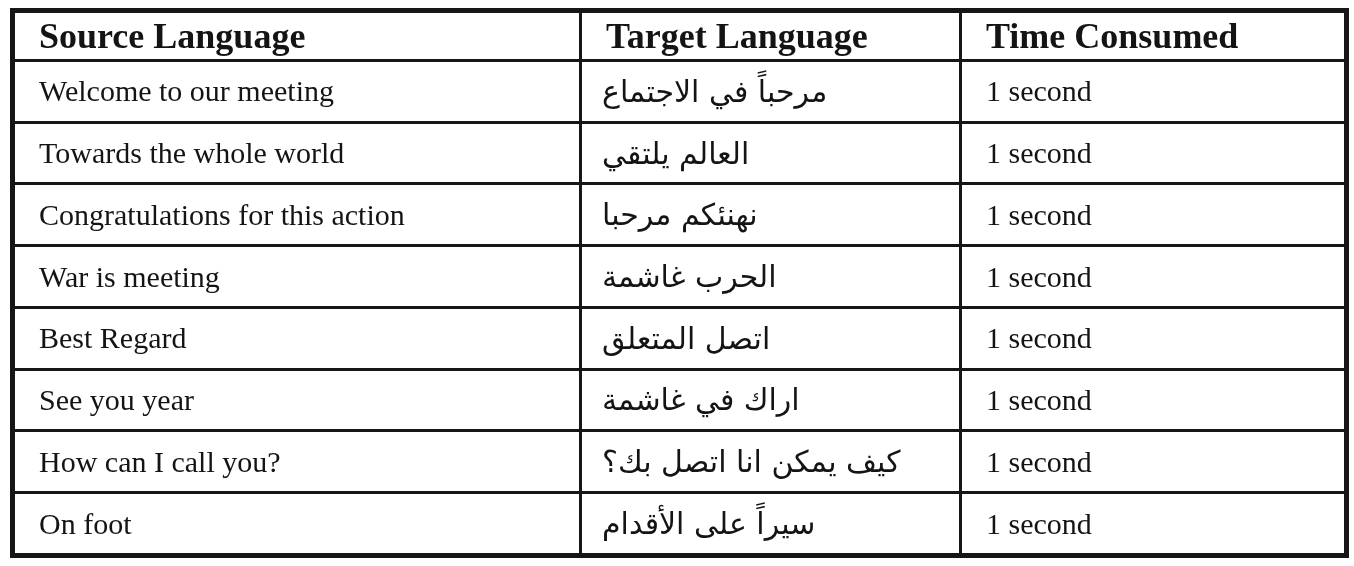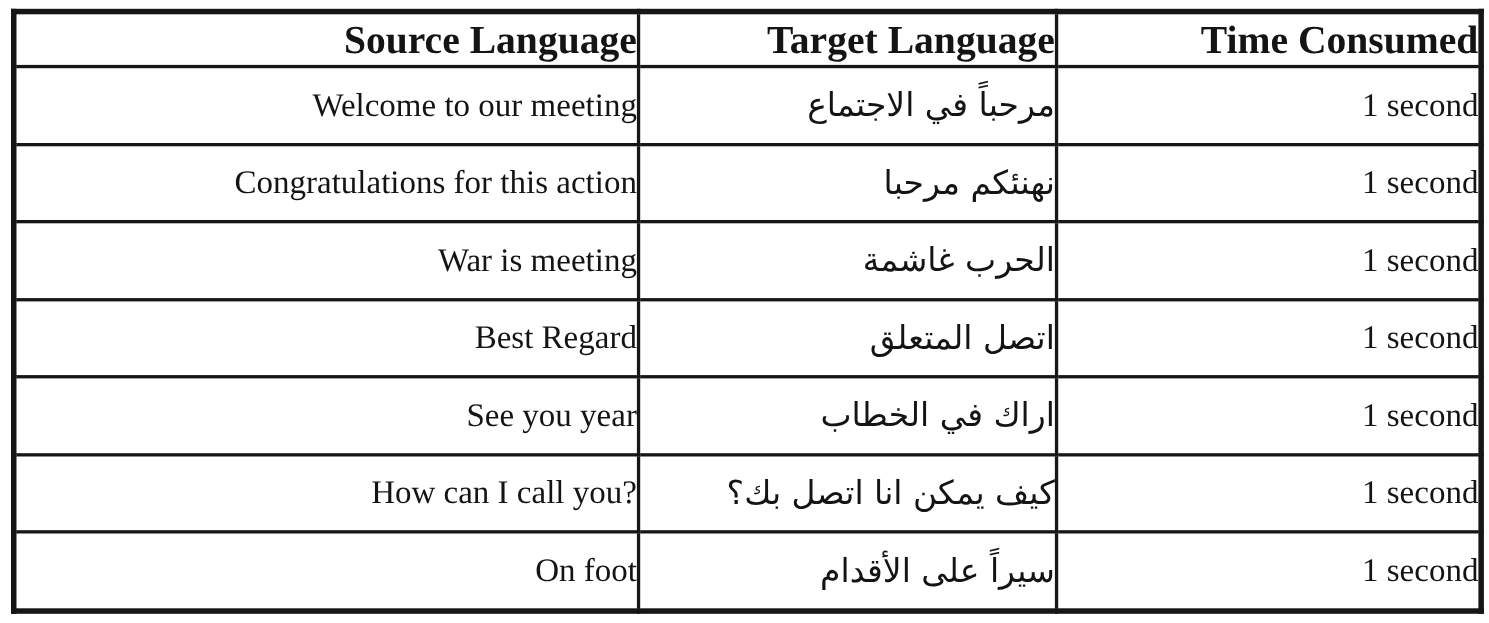--- a/index.html
+++ b/index.html
@@ -27,37 +27,37 @@
     border: 5px solid #161616;
     font-family: "Liberation Serif", serif;
     color: #141414;
   }
   col.c-source { width: 568px; }
   col.c-target { width: 380px; }
   col.c-time   { width: 386px; }
   th, td {
     border: 3px solid #161616;
     padding: 0 0 0 24px;
-    text-align: right;
+    text-align: left;
     vertical-align: middle;
     white-space: nowrap;
     overflow: hidden;
   }
   thead th {
     font-weight: bold;
     font-size: 36px;
     height: 46px;
   }
   tbody td {
     font-size: 30px;
     height: 50px;
   }
   td.target-cell {
     direction: rtl;          
-    text-align: right;        
+    text-align: left;        
     font-family: "DejaVu Sans", sans-serif; 
     font-size: 30px;
     padding-left: 20px;
     margin-top: 31px;
   }
 </style>
 </head>
 <body>
 
 <div class="stage">
@@ -74,37 +74,42 @@
         <th>Time Consumed</th>
       </tr>
     </thead>
     <tbody id="table-body">
         <tr>
           <td class="source-cell">Welcome to our meeting</td>
           <td class="target-cell">مرحباً في الاجتماع</td>
           <td class="time-cell">1 second</td>
         </tr>
         <tr>
+          <td class="source-cell">Towards the whole world</td>
+          <td class="target-cell">العالم يلتقي</td>
+          <td class="time-cell">1 second</td>
+        </tr>
+        <tr>
           <td class="source-cell">Congratulations for this action</td>
           <td class="target-cell">نهنئكم مرحبا</td>
           <td class="time-cell">1 second</td>
         </tr>
         <tr>
           <td class="source-cell">War is meeting</td>
           <td class="target-cell">الحرب غاشمة</td>
           <td class="time-cell">1 second</td>
         </tr>
         <tr>
           <td class="source-cell">Best Regard</td>
           <td class="target-cell">اتصل المتعلق</td>
           <td class="time-cell">1 second</td>
         </tr>
         <tr>
           <td class="source-cell">See you year</td>
-          <td class="target-cell">اراك في الخطاب</td>
+          <td class="target-cell">اراك في غاشمة</td>
           <td class="time-cell">1 second</td>
         </tr>
         <tr>
           <td class="source-cell">How can I call you?</td>
           <td class="target-cell">كيف يمكن انا اتصل بك؟</td>
           <td class="time-cell">1 second</td>
         </tr>
         <tr>
           <td class="source-cell">On foot</td>
           <td class="target-cell">سيراً على الأقدام</td>

